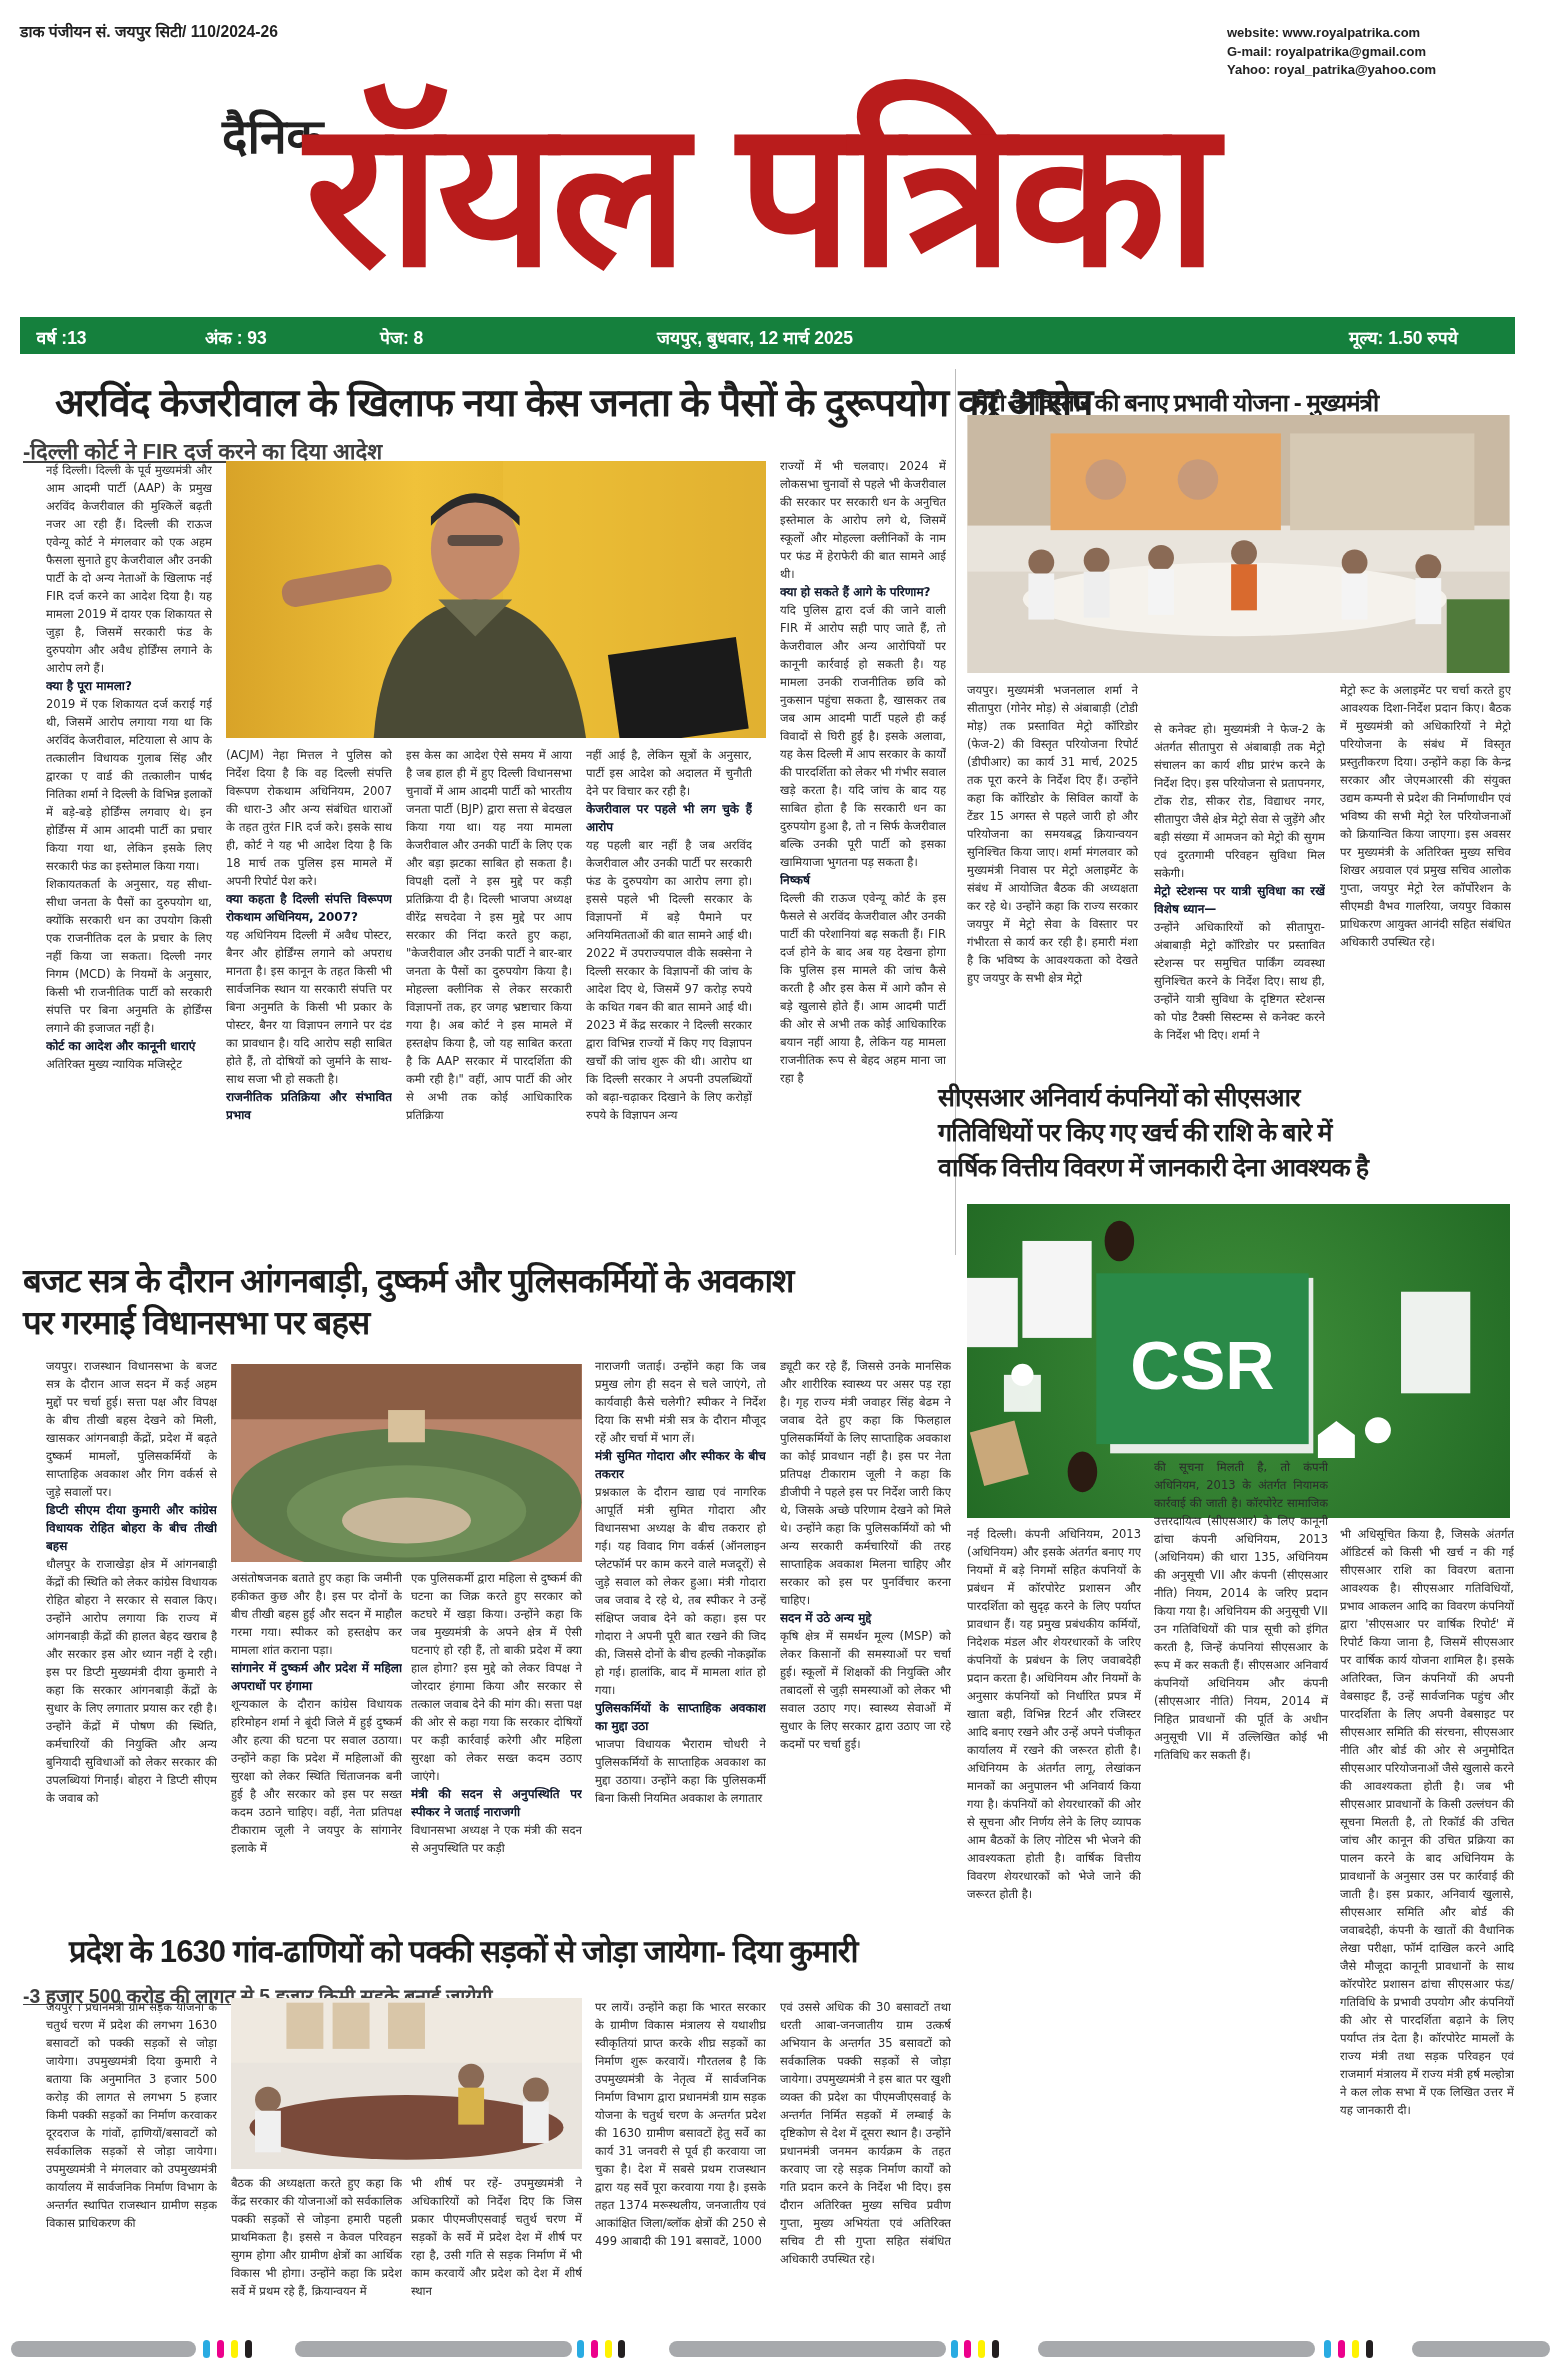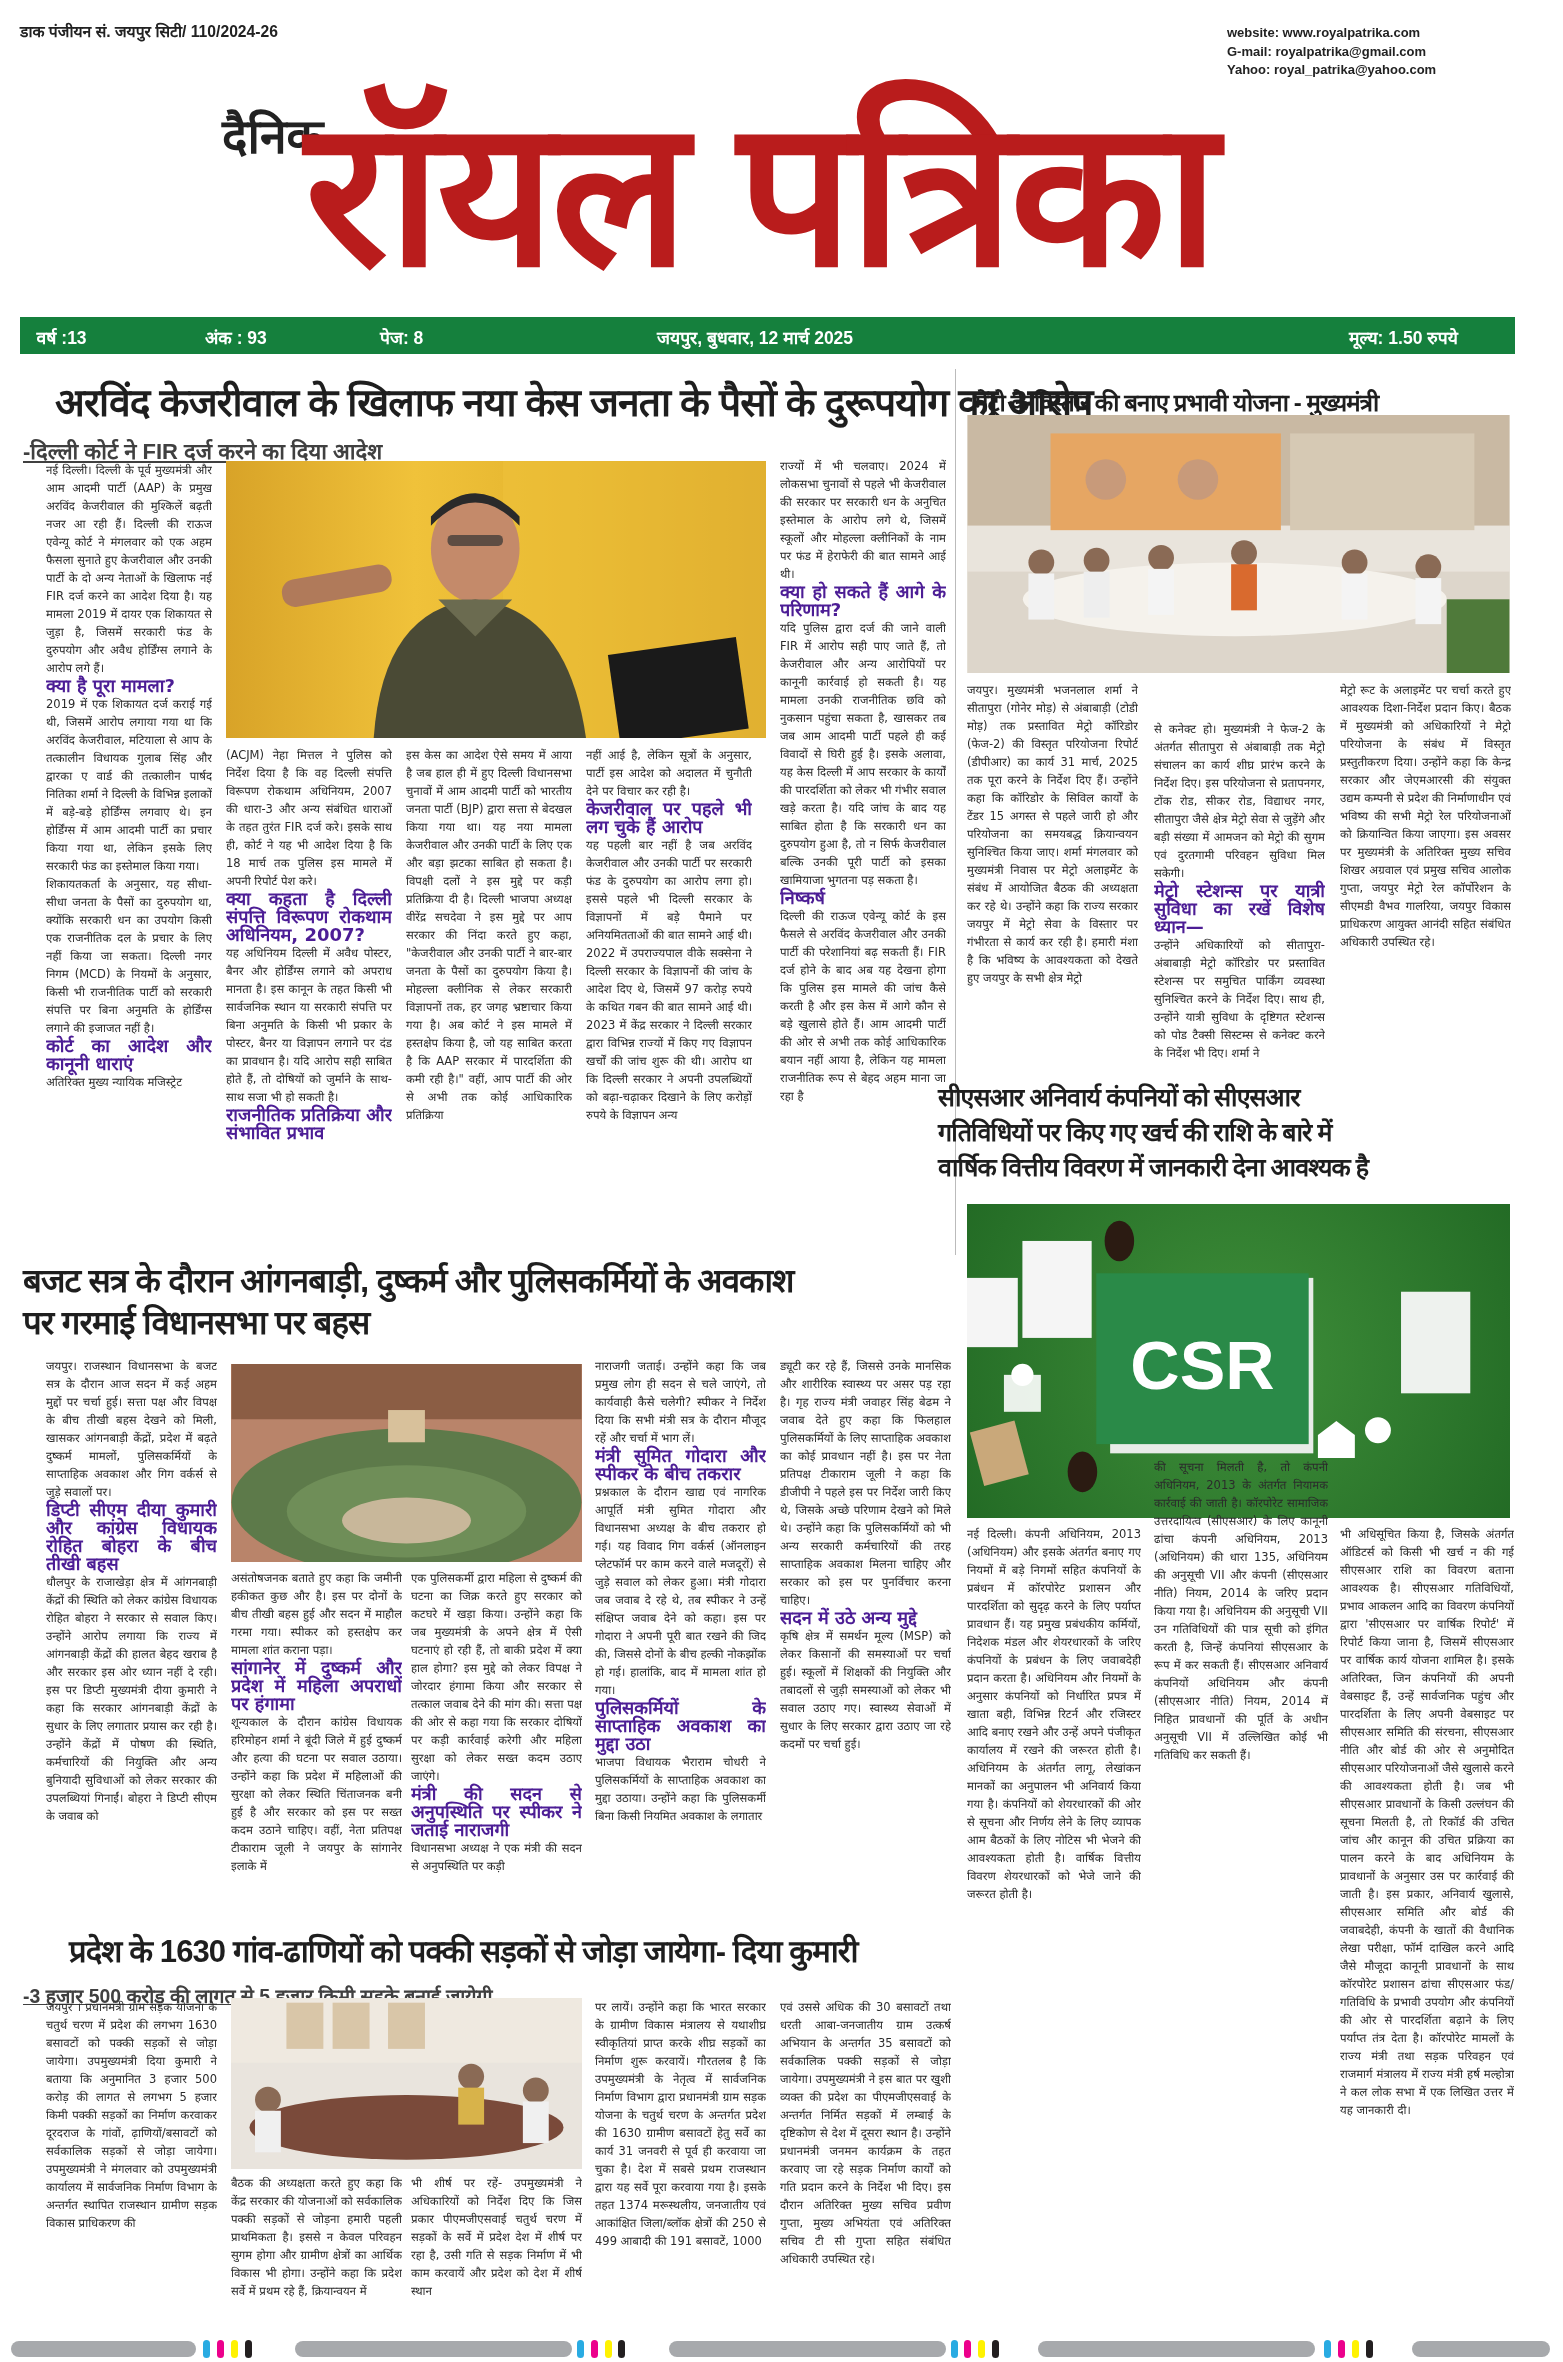--- a/index.html
+++ b/index.html
@@ -9,21 +9,21 @@
   .reg { left: 20px; top: 20px; font-size: 15.7px; font-weight: bold; color: #222; font-family: "Liberation Sans", sans-serif; }
   .contact { left: 1227px; top: 24px; font-size: 13px; font-weight: bold; line-height: 18.5px; color: #222; font-family: "Liberation Sans", sans-serif; }
   .daink { left: 222px; top: 102px; font-size: 48px; font-weight: bold; color: #222; font-family: "Liberation Sans", sans-serif; }
   .masthead { left: 305px; top: 83px; font-size: 203px; font-weight: bold; color: #b91c1c; line-height: 222px; letter-spacing: -3.7px; font-family: "Liberation Sans", sans-serif; }
   .redbar { left: 20px; top: 317px; width: 1495px; height: 37px; background: #15803d; color: #fff; font-size: 17.5px; font-weight: bold; font-family: "Liberation Sans", sans-serif; }
   .redbar span { position: absolute; top: 8.3px; }
   .headline { font-weight: bold; color: #1e1e1e; font-family: "Liberation Sans", sans-serif; letter-spacing: -0.9px; }
   .subhead { font-weight: bold; text-decoration: underline; color: #404040; font-family: "Liberation Sans", sans-serif; margin-top: 12px; }
   .col { font-size: 11.5px; line-height: 18px; text-align: justify; color: #2b2b2b; overflow: hidden; }
   .col p { margin: 0; }
-  .col b { display: block; font-size: 18px; color: #4c1d95; }
+  .col b { display: block; font-size: 12px; color: #0f172a; }
   .photo { overflow: hidden; }
   .vline { width: 0.9px; background: #bbb; }
   .reg-marks { left: 0; top: 2335px; width: 1563px; height: 23px; }
   .pill { position: absolute; top: 5.5px; height: 16.6px; background: #a7a9ac; border-radius: 8.3px; }
   .dot { position: absolute; top: 4.6px; width: 7.4px; height: 18.5px; border-radius: 3.7px; }
 </style>
 </head>
 <body>
 
 <div class="abs reg">डाक पंजीयन सं. जयपुर सिटी/ 110/2024-26</div>

